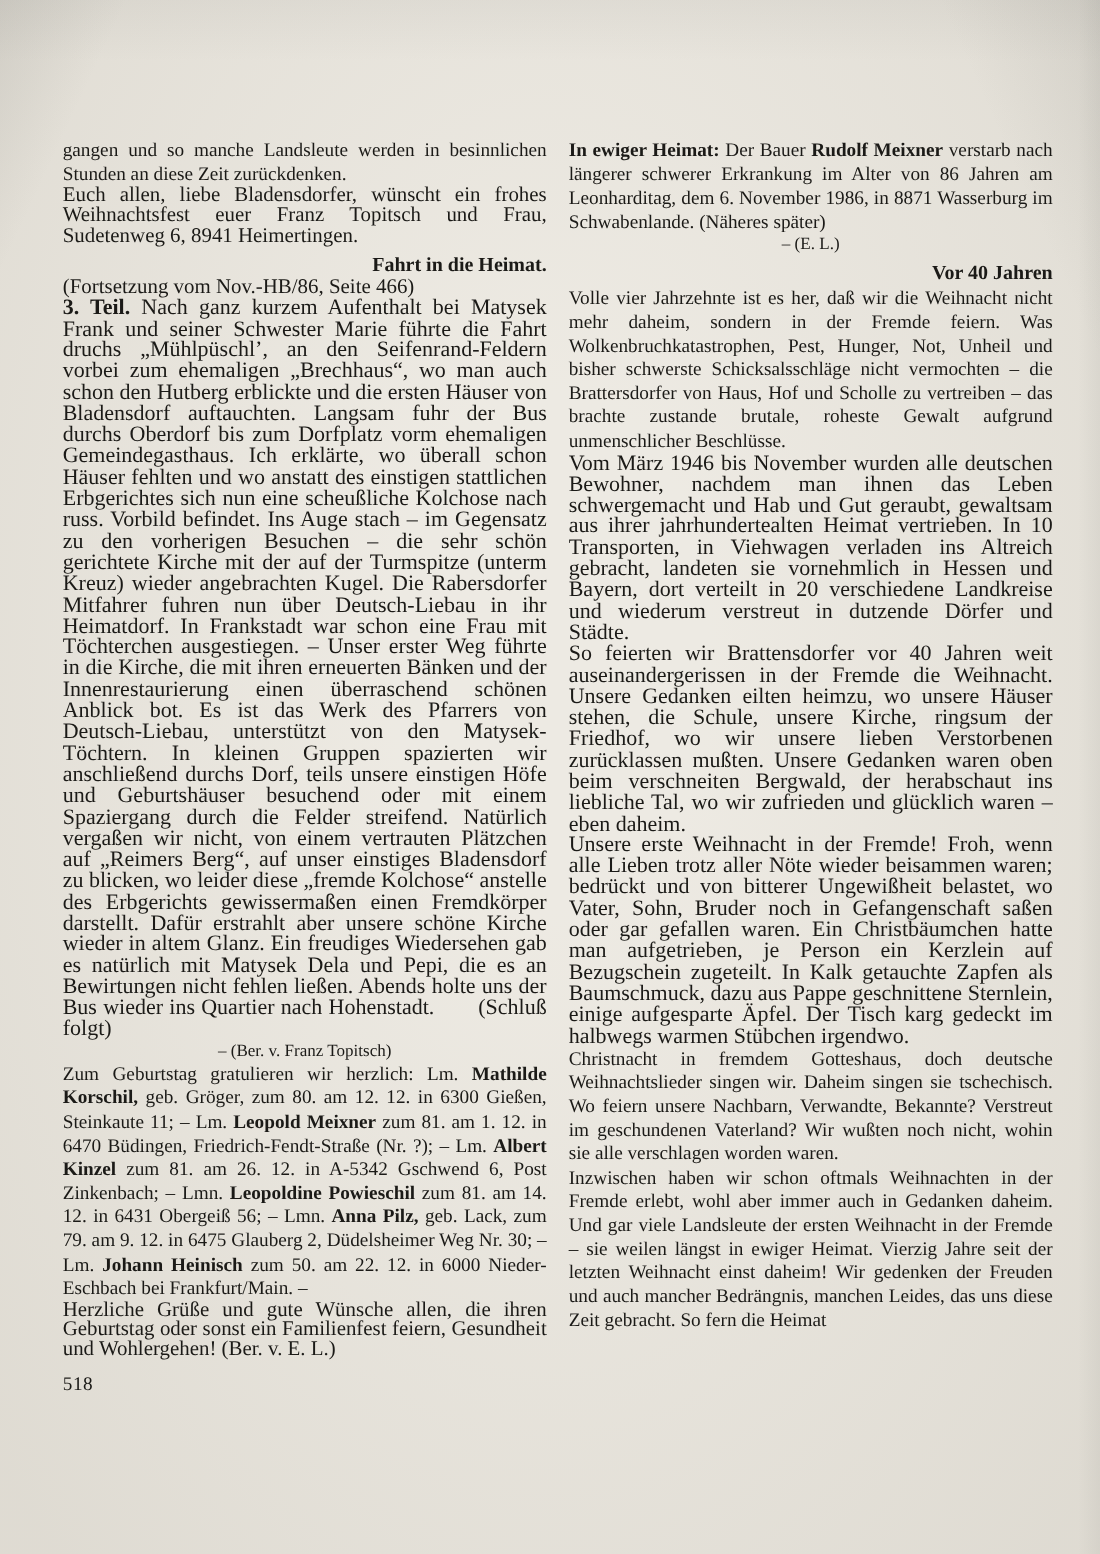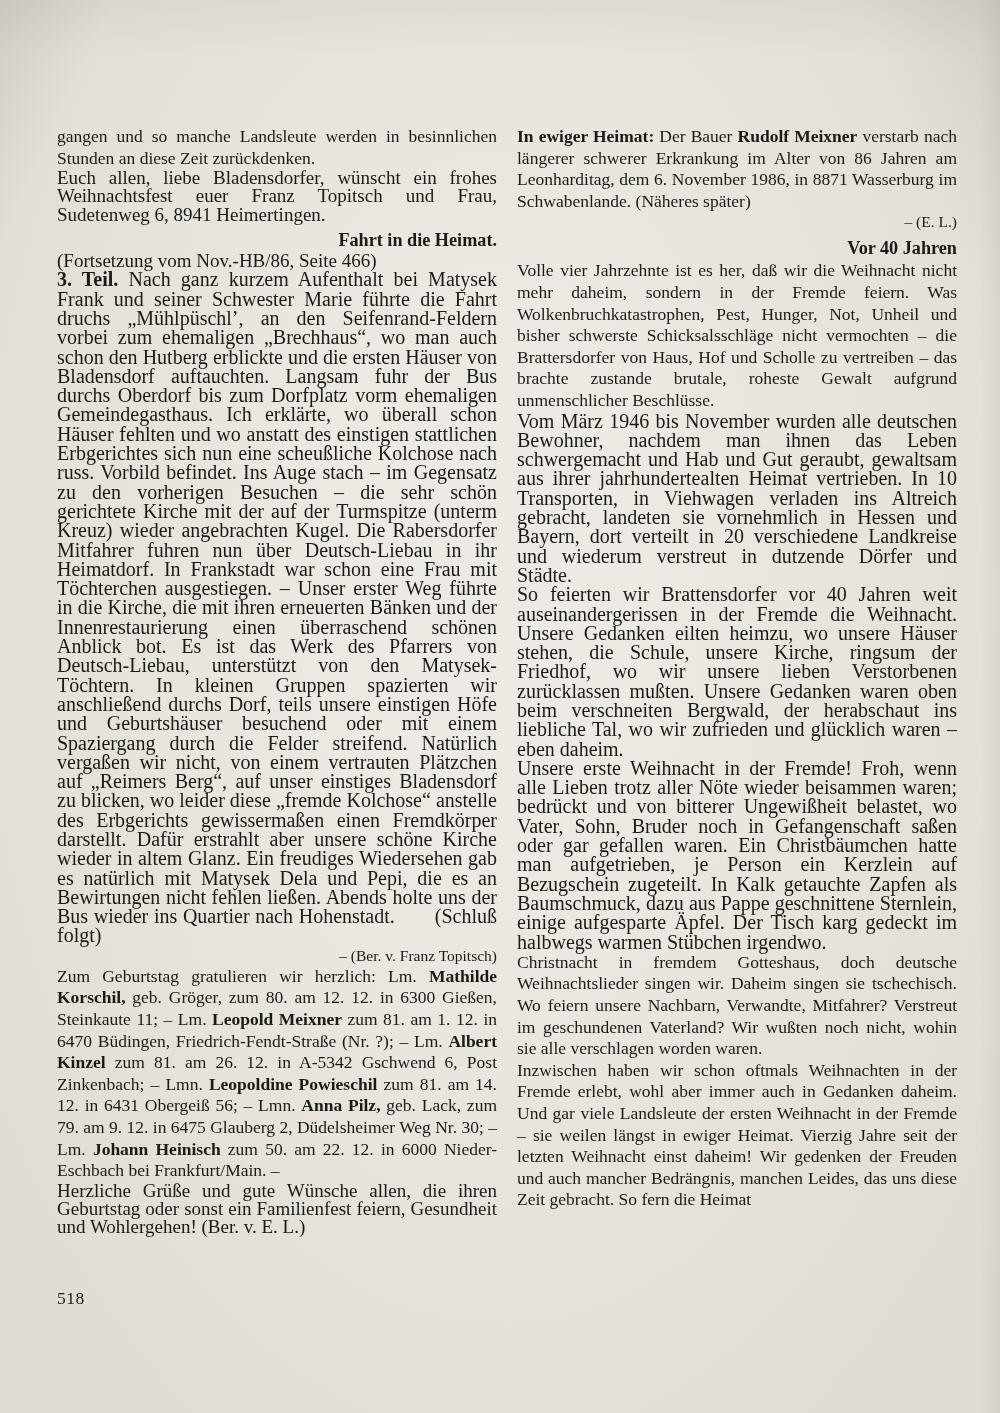--- a/index.html
+++ b/index.html
@@ -25,24 +25,24 @@
     position:absolute;top:126px;left:57px;width:900px;
     display:flex;gap:20px;align-items:flex-start;
   }
   .col{width:440px}
   .blk{margin:0;text-align:justify;hyphens:auto;-webkit-hyphens:auto}
   .p  {font-size:17.5px;line-height:21.6px}
   .ps {font-size:20px;  line-height:19.3px}
   .pf {font-size:19px;line-height:18.3px}
   .h  {font-size:18.2px;line-height:22px;font-weight:bold;text-align:right;margin:5px 0 1px}
   .h2 {font-size:19.6px;line-height:24px;font-weight:bold;text-align:left;margin:9px 0 5px;letter-spacing:.4px}
-  .sig{font-size:15.5px;line-height:20px;text-align:right}
+  .sig{font-size:15.5px;line-height:20px;text-align:center}
   .blk b{font-weight:bold}
   .page-number{
-    position:absolute;left:57px;top:1288px;
+    position:absolute;left:57px;top:1248px;
     font-size:17.5px;letter-spacing:.5px;text-align:right;
   }
 </style>
 </head>
 <body>
 
 <div class="page">
   <div class="columns">
     <div class="col" id="col-left">
         <p class="blk p"><span>gangen und so manche Landsleute werden in besinnlichen Stunden an diese Zeit zurückdenken.</span></p>
@@ -55,18 +55,18 @@
         <p class="blk pf"><span>Herzliche Grüße und gute Wünsche allen, die ihren Geburtstag oder sonst ein Familienfest feiern, Gesundheit und Wohlergehen! (Ber. v. E. L.)</span></p>
       </div>
     <div class="col" id="col-right">
         <p class="blk p"><b>In ewiger Heimat:</b><span> Der Bauer </span><b>Rudolf Meixner</b><span> verstarb nach längerer schwerer Erkrankung im Alter von 86 Jahren am Leonharditag, dem 6. November 1986, in 8871 Wasserburg im Schwabenlande. (Näheres später)</span></p>
         <p class="blk sig"><span>– (E. L.)</span></p>
         <h3 class="blk h"><span>Vor 40 Jahren</span></h3>
         <p class="blk p"><span>Volle vier Jahrzehnte ist es her, daß wir die Weihnacht nicht mehr daheim, sondern in der Fremde feiern. Was Wolkenbruchkatastrophen, Pest, Hunger, Not, Unheil und bisher schwerste Schicksalsschläge nicht vermochten – die Brattersdorfer von Haus, Hof und Scholle zu vertreiben – das brachte zustande brutale, roheste Gewalt aufgrund unmenschlicher Beschlüsse.</span></p>
         <p class="blk ps"><span>Vom März 1946 bis November wurden alle deutschen Bewohner, nachdem man ihnen das Leben schwergemacht und Hab und Gut geraubt, gewaltsam aus ihrer jahrhundertealten Heimat vertrieben. In 10 Transporten, in Viehwagen verladen ins Altreich gebracht, landeten sie vornehmlich in Hessen und Bayern, dort verteilt in 20 verschiedene Landkreise und wiederum verstreut in dutzende Dörfer und Städte.</span></p>
         <p class="blk ps"><span>So feierten wir Brattensdorfer vor 40 Jahren weit auseinandergerissen in der Fremde die Weihnacht. Unsere Gedanken eilten heimzu, wo unsere Häuser stehen, die Schule, unsere Kirche, ringsum der Friedhof, wo wir unsere lieben Verstorbenen zurücklassen mußten. Unsere Gedanken waren oben beim verschneiten Bergwald, der herabschaut ins liebliche Tal, wo wir zufrieden und glücklich waren – eben daheim.</span></p>
         <p class="blk ps"><span>Unsere erste Weihnacht in der Fremde! Froh, wenn alle Lieben trotz aller Nöte wieder beisammen waren; bedrückt und von bitterer Ungewißheit belastet, wo Vater, Sohn, Bruder noch in Gefangenschaft saßen oder gar gefallen waren. Ein Christbäumchen hatte man aufgetrieben, je Person ein Kerzlein auf Bezugschein zugeteilt. In Kalk getauchte Zapfen als Baumschmuck, dazu aus Pappe geschnittene Sternlein, einige aufgesparte Äpfel. Der Tisch karg gedeckt im halbwegs warmen Stübchen irgendwo.</span></p>
-        <p class="blk p"><span>Christnacht in fremdem Gotteshaus, doch deutsche Weihnachtslieder singen wir. Daheim singen sie tschechisch. Wo feiern unsere Nachbarn, Verwandte, Mitfahrer? Verstreut im geschundenen Vaterland? Wir wußten noch nicht, wohin sie alle verschlagen worden waren.</span></p>
+        <p class="blk p"><span>Christnacht in fremdem Gotteshaus, doch deutsche Weihnachtslieder singen wir. Daheim singen sie tschechisch. Wo feiern unsere Nachbarn, Verwandte, Bekannte? Verstreut im geschundenen Vaterland? Wir wußten noch nicht, wohin sie alle verschlagen worden waren.</span></p>
         <p class="blk p"><span>Inzwischen haben wir schon oftmals Weihnachten in der Fremde erlebt, wohl aber immer auch in Gedanken daheim. Und gar viele Landsleute der ersten Weihnacht in der Fremde – sie weilen längst in ewiger Heimat. Vierzig Jahre seit der letzten Weihnacht einst daheim! Wir gedenken der Freuden und auch mancher Bedrängnis, manchen Leides, das uns diese Zeit gebracht. So fern die Heimat</span></p>
       </div>
   </div>
   <div class="page-number">518</div>
 </div>
 
 </body></html>

